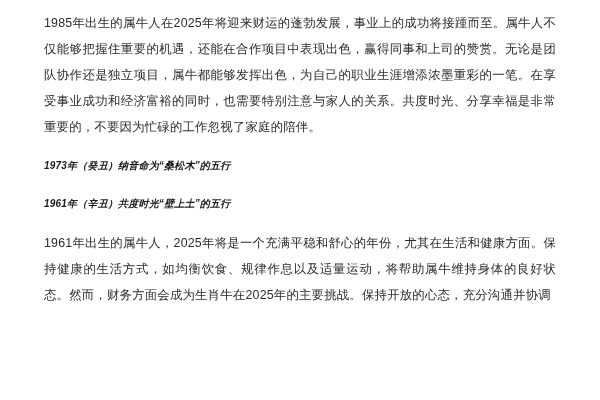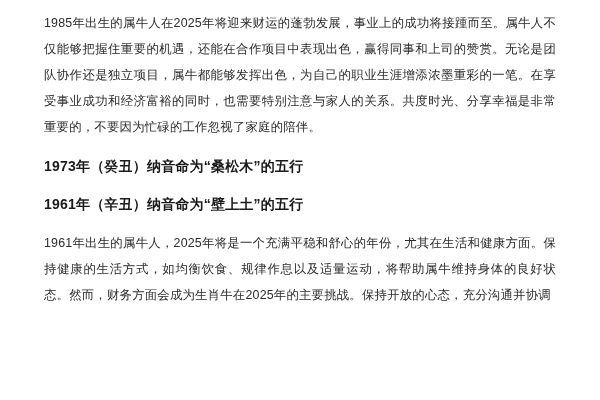--- a/index.html
+++ b/index.html
@@ -25,32 +25,33 @@
   .para {
     font-size: 12.4px;
     line-height: 26px;
     color: #2b2b2b;
     text-align: justify;
     text-justify: inter-ideograph;
     margin: 0 0 14px 0;
     letter-spacing: 0.2px;
   }
   .heading {
-    font-size: 14px;
+    font-size: 10px;
     font-weight: bold;
     color: #1a1a1a;
     line-height: 24px;
     margin: 12px 0 14px 0;
     letter-spacing: 0.2px;
+    font-style: italic;
   }
   .clip-bottom {
     margin-bottom: 0;
   }
 </style>
 </head>
 <body>
 
 <div class="page">
   <p class="para">1985年出生的属牛人在2025年将迎来财运的蓬勃发展，事业上的成功将接踵而至。属牛人不仅能够把握住重要的机遇，还能在合作项目中表现出色，赢得同事和上司的赞赏。无论是团队协作还是独立项目，属牛都能够发挥出色，为自己的职业生涯增添浓墨重彩的一笔。在享受事业成功和经济富裕的同时，也需要特别注意与家人的关系。共度时光、分享幸福是非常重要的，不要因为忙碌的工作忽视了家庭的陪伴。</p>
   <h3 class="heading">1973年（癸丑）纳音命为“桑松木”的五行</h3>
-  <h3 class="heading">1961年（辛丑）纳音命为“壁上土”的五行</h3>
+  <h3 class="heading">1961年（辛丑）共度时光“壁上土”的五行</h3>
   <p class="para clip-bottom">1961年出生的属牛人，2025年将是一个充满平稳和舒心的年份，尤其在生活和健康方面。保持健康的生活方式，如均衡饮食、规律作息以及适量运动，将帮助属牛维持身体的良好状态。然而，财务方面会成为生肖牛在2025年的主要挑战。保持开放的心态，充分沟通并协调</p>
 </div>
 
 </body></html>

